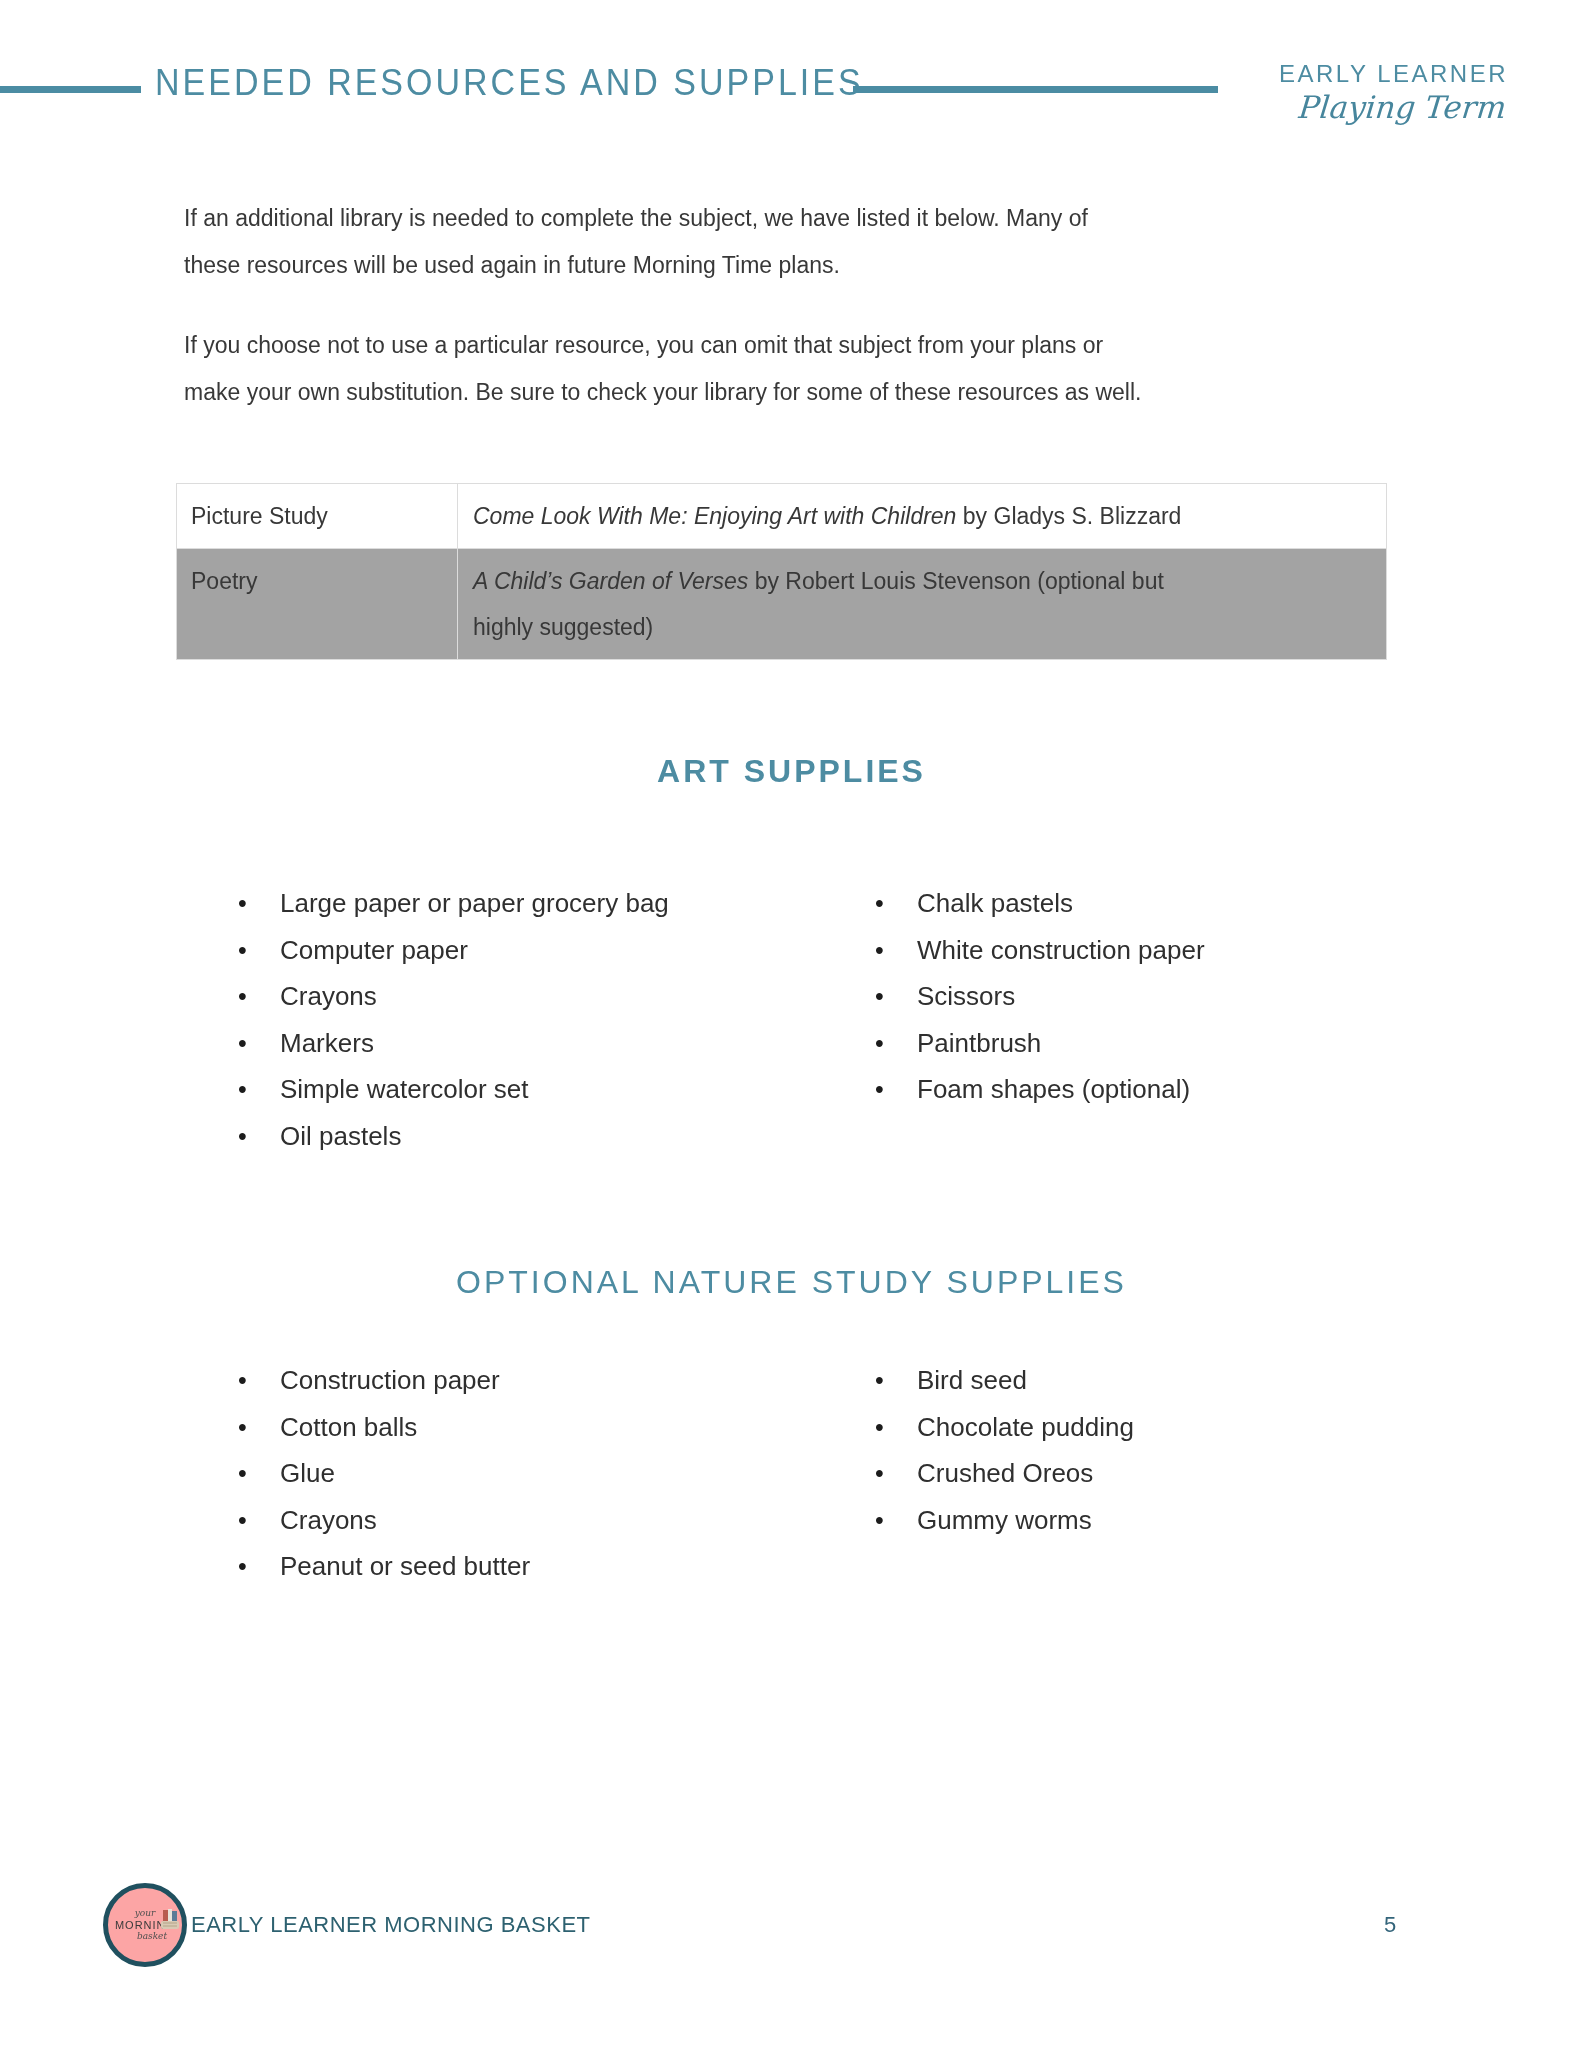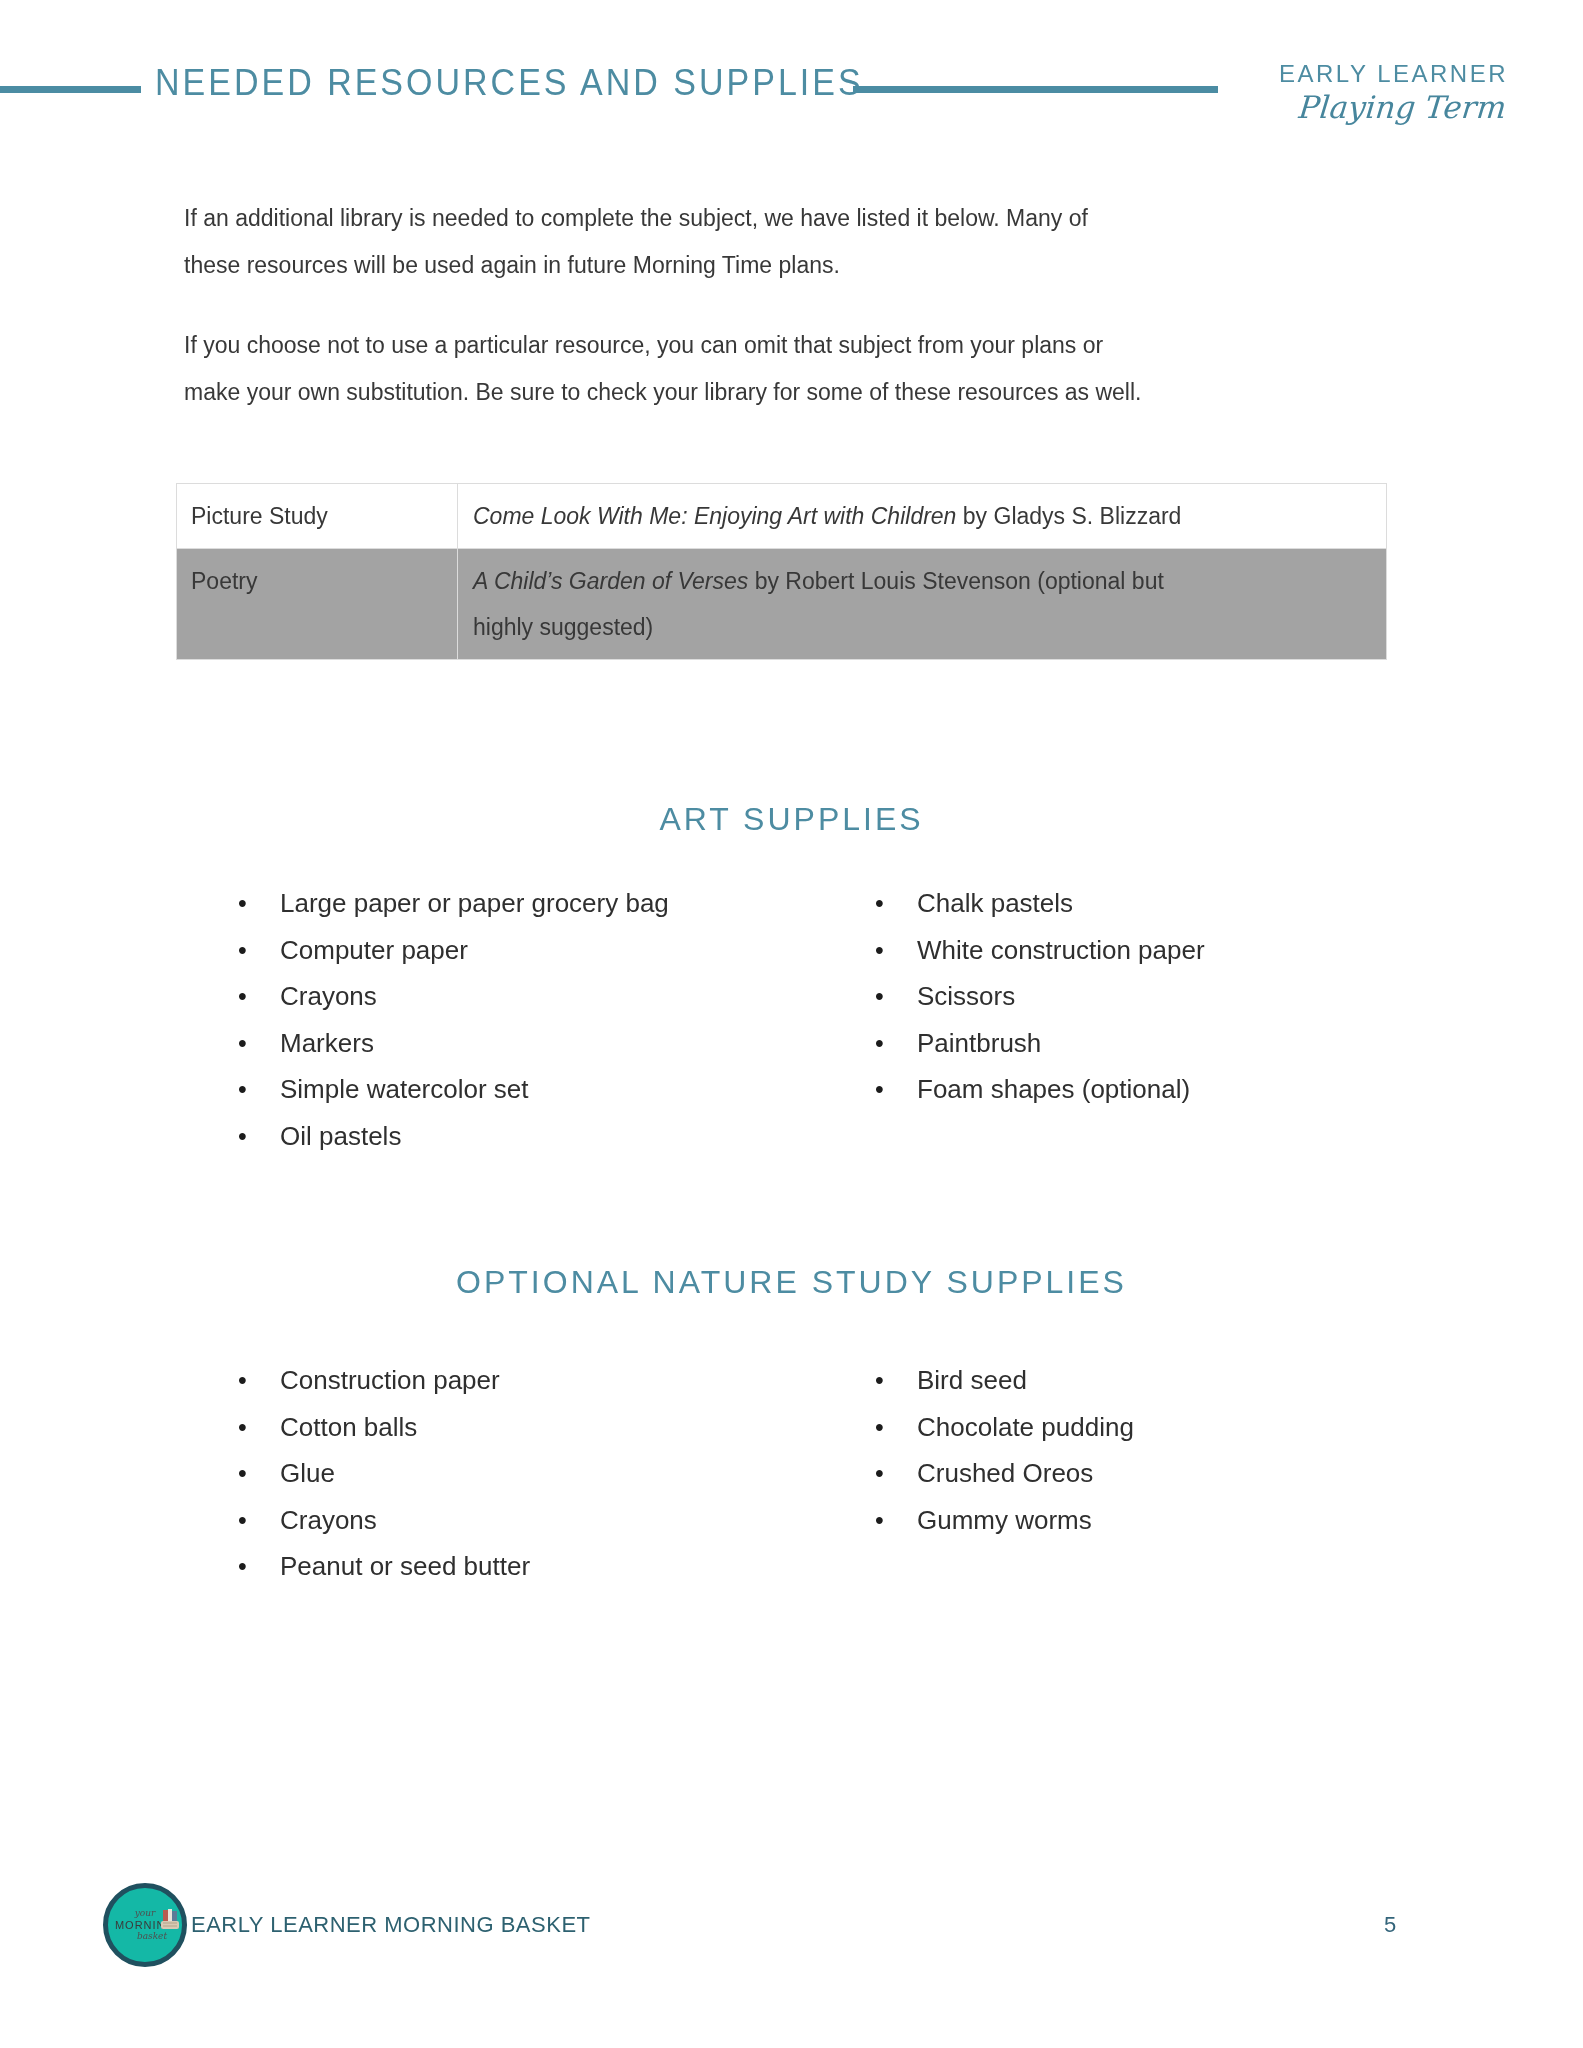--- a/index.html
+++ b/index.html
@@ -49,21 +49,21 @@
   .cell{padding:9px 14px;line-height:46px;box-sizing:border-box;}
   .cell-subject{width:281px;border-right:1px solid #dcdcdc;flex:none;}
   .cell-resource{flex:1;padding-left:15px;}
   .italic{font-style:italic;}
   
   .section-heading{
     position:absolute;left:0;width:1583px;text-align:center;
     font-size:32px;line-height:42px;letter-spacing:3px;
     color:#4d8ca2;white-space:nowrap;
   }
-  .heading-art{top:798px;}
+  .heading-art{top:750px;font-weight:bold;}
   .heading-nature{top:1261px;}
   
   .blist{position:absolute;margin:0;padding:0;list-style:none;}
   .blist li{
     display:flex;align-items:baseline;
     height:46.5px;font-size:26px;line-height:46.5px;color:#2f2f2f;
     white-space:nowrap;
   }
   .blist li::before{
     content:"\2022";
@@ -72,21 +72,21 @@
   }
   .art-col1{left:238px;top:880px;}
   .art-col2{left:875px;top:880px;}
   .nature-col1{left:238px;top:1357px;}
   .nature-col2{left:875px;top:1357px;}
   
   .logo-circle{
     position:absolute;left:103px;top:1883px;width:84px;height:84px;
     border:5px solid #20505f;border-radius:50%;box-sizing:border-box;
     display:flex;flex-direction:column;align-items:center;justify-content:center;
-    background:#14b8a6;
+    background:#fca5a5;
   }
   .logo-your{
     font-family:"DejaVu Serif", serif;font-style:italic;
     font-size:9px;line-height:9px;color:#4f4f4f;margin-bottom:1px;
   }
   .logo-morning{
     font-size:11px;line-height:12px;letter-spacing:1px;color:#3a3a3a;
     position:relative;
   }
   .logo-basket-word{

